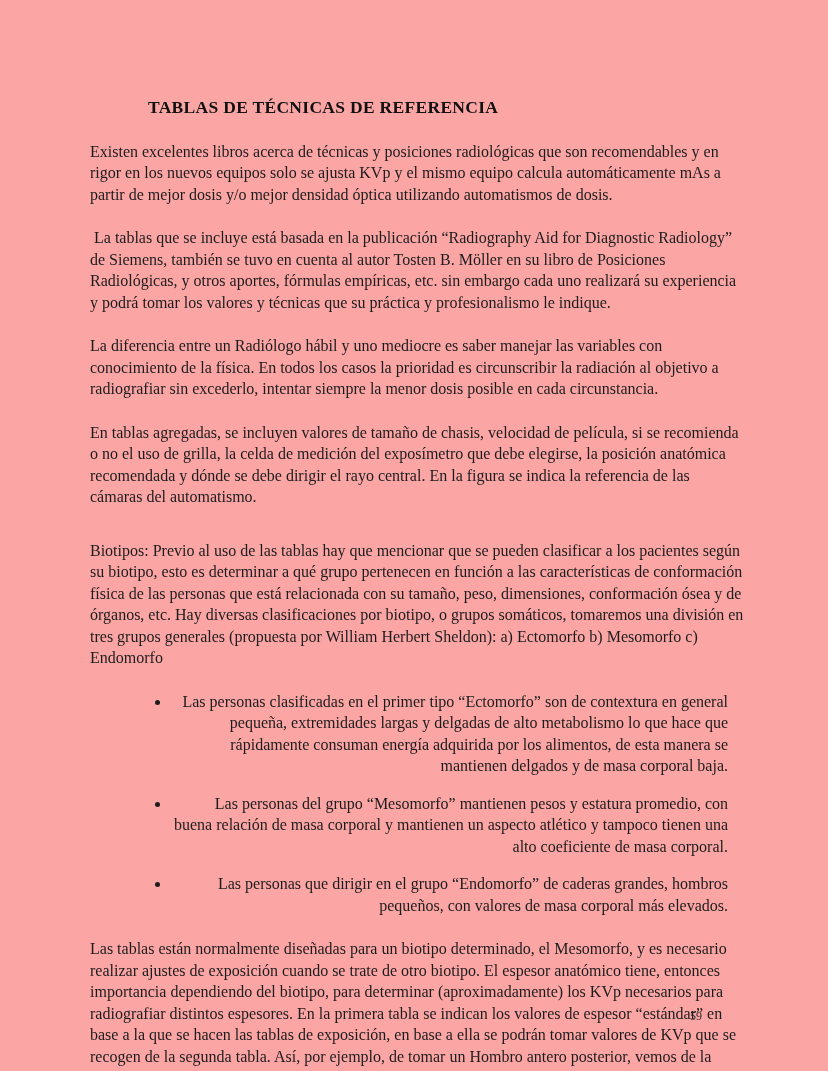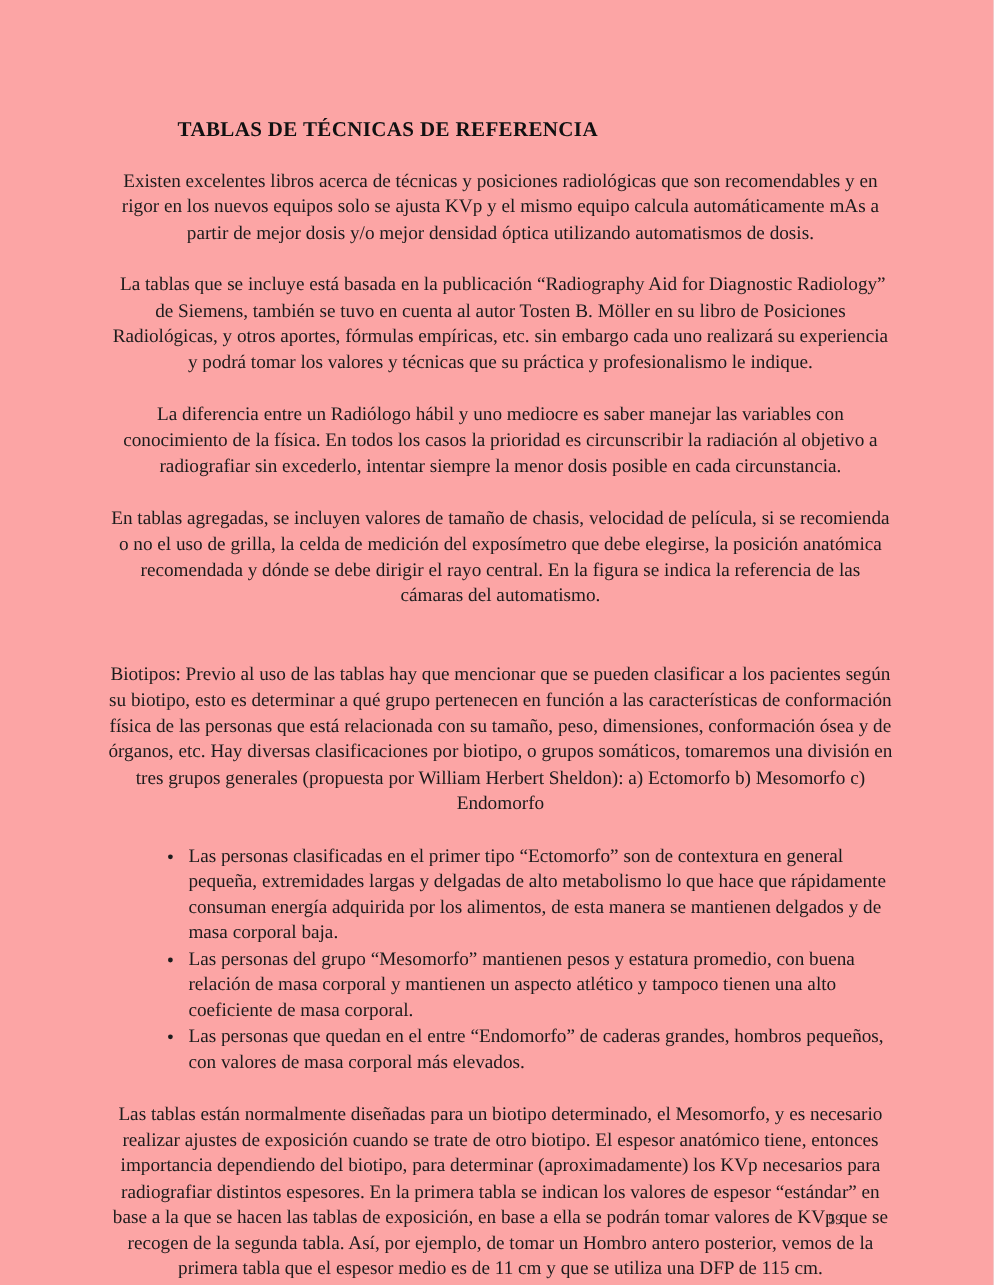--- a/index.html
+++ b/index.html
@@ -24,33 +24,33 @@
   .doc-title {
     font-size: 17.5px;
     font-weight: bold;
     letter-spacing: 0.3px;
     margin: 0 0 22px 58px;
     color: #111111;
   }
   .para {
     margin: 0 0 22px 0;
     white-space: pre-wrap;
-    text-align: center;
   }
   .para.extra-gap {
-    margin-top: 44px;
+    margin-top: 32px;
   }
   .bullet-list {
     margin: 10px 0 22px 0;
     padding: 0 0 0 65px;
     list-style: disc outside;
   }
   .bullet-list li {
-    margin: 0;
+    margin: 16px;
     padding-left: 2px;
+    text-align: right;
   }
   .page-number {
     position: absolute;
     right: 126px;
     bottom: 44px;
     font-size: 12px;
     color: #2a2a2a;
   }
 </style>
 </head>
@@ -67,20 +67,20 @@
 
   <p class="para">La diferencia entre un Radiólogo hábil y uno mediocre es saber manejar las variables con conocimiento de la física. En todos los casos la prioridad es circunscribir la radiación al objetivo a radiografiar sin excederlo, intentar siempre la menor dosis posible en cada circunstancia.</p>
 
   <p class="para">En tablas agregadas, se incluyen valores de tamaño de chasis, velocidad de película, si se recomienda o no el uso de grilla, la celda de medición del exposímetro que debe elegirse, la posición anatómica recomendada y dónde se debe dirigir el rayo central. En la figura se indica la referencia de las cámaras del automatismo.</p>
 
   <p class="para extra-gap">Biotipos: Previo al uso de las tablas hay que mencionar que se pueden clasificar a los pacientes según su biotipo, esto es determinar a qué grupo pertenecen en función a las características de conformación física de las personas que está relacionada con su tamaño, peso, dimensiones, conformación ósea y de órganos, etc. Hay diversas clasificaciones por biotipo, o grupos somáticos, tomaremos una división en tres grupos generales (propuesta por William Herbert Sheldon): a) Ectomorfo b) Mesomorfo c) Endomorfo</p>
 
   <ul class="bullet-list">
     <li>Las personas clasificadas en el primer tipo “Ectomorfo” son de contextura en general pequeña, extremidades largas y delgadas de alto metabolismo lo que hace que rápidamente consuman energía adquirida por los alimentos, de esta manera se mantienen delgados y de masa corporal baja.</li>
     <li>Las personas del grupo “Mesomorfo” mantienen pesos y estatura promedio, con buena relación de masa corporal y mantienen un aspecto atlético y tampoco tienen una alto coeficiente de masa corporal.</li>
-    <li>Las personas que quedan en el entre “Endomorfo” de caderas grandes, hombros pequeños, con valores de masa corporal más elevados.</li>
+    <li>Las personas que dirigir en el grupo “Endomorfo” de caderas grandes, hombros pequeños, con valores de masa corporal más elevados.</li>
   </ul>
 
   <p class="para">Las tablas están normalmente diseñadas para un biotipo determinado, el Mesomorfo, y es necesario realizar ajustes de exposición cuando se trate de otro biotipo. El espesor anatómico tiene, entonces importancia dependiendo del biotipo, para determinar (aproximadamente) los KVp necesarios para radiografiar distintos espesores. En la primera tabla se indican los valores de espesor “estándar” en base a la que se hacen las tablas de exposición, en base a ella se podrán tomar valores de KVp que se recogen de la segunda tabla. Así, por ejemplo, de tomar un Hombro antero posterior, vemos de la primera tabla que el espesor medio es de 11 cm y que se utiliza una DFP de 115 cm.</p>
 
   <div class="page-number">59</div>
 
 </div>
 
 </body></html>

